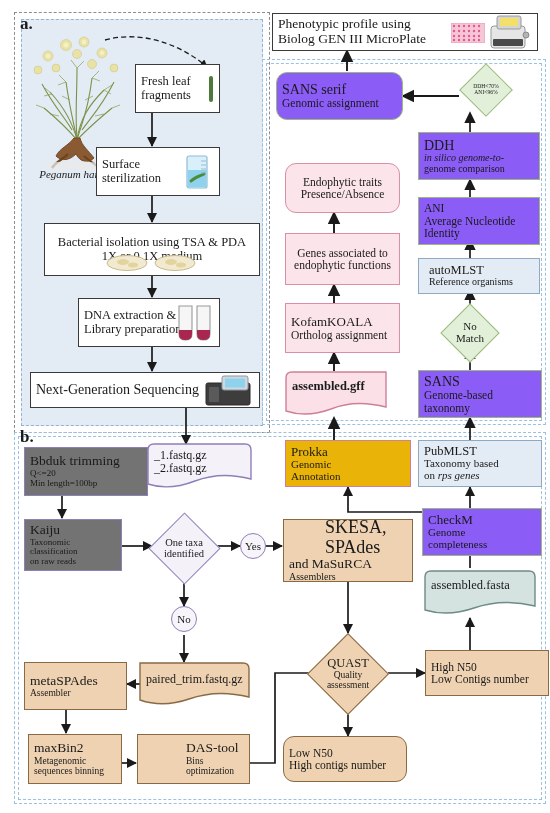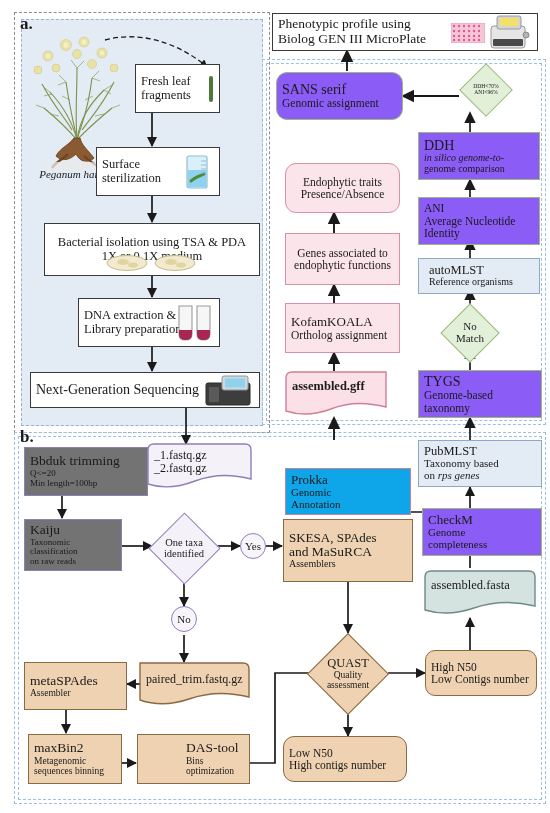--- a/index.html
+++ b/index.html
@@ -19,21 +19,21 @@
         display:flex;flex-direction:column;justify-content:center;
         padding:2px 5px;line-height:1.08;}
   .node .t1{font-size:12.5px;}
   .node .t2{font-size:10px;}
   .node .t3{font-size:8.5px;}
   .ital{font-style:italic;}
 
   .white{background:#ffffff;border-color:#3a3a3a;border-width:1.6px;}
   .green{background:#8b5cf6;border-color:#9ab97a;}
   .pink{background:#fbe4ea;border-color:#d98fa5;}
-  .pink2{background:#0ea5e9;border-color:#cf7f98;margin-top:28px;}
+  .pink2{background:#eab308;border-color:#cf7f98;}
   .lav{background:#737373;border-color:#8f7fb8;}
   .blue{background:#e3ebf4;border-color:#8fa8c4;}
   .tan{background:#eed2b2;border-color:#8a6a44;}
 
   .rnd{border-radius:11px;}
 
   
   .dia{position:absolute;box-sizing:border-box;}
   .dia .inner{position:absolute;inset:0;transform:rotate(45deg);
               box-sizing:border-box;border:1.3px solid #9ab97a;background:#e2efd9;}
@@ -339,21 +339,21 @@
 
   <div class="dia" style="left:440px;top:303px;width:60px;height:60px;">
     <div class="inner" style="left:9px;top:9px;right:9px;bottom:9px;"></div>
     <div class="lbl">
       <span class="t2" style="font-size:11px;">No</span>
       <span class="t2" style="font-size:11px;text-align:center;">Match</span>
     </div>
   </div>
 
   <div class="node green" style="left:418px;top:370px;width:124px;height:48px;">
-    <div class="t1" style="font-size:14px;">TYGS</div>
+    <div class="t1" style="font-size:14px;">SANS</div>
     <div class="t2" style="font-size:11.5px;">Genome-based</div>
     <div class="t2" style="font-size:11.5px;">taxonomy</div>
   </div>
 
   <div class="node blue" style="left:418px;top:440px;width:124px;height:47px;">
     <div class="t1">PubMLST</div>
     <div class="t2" style="font-size:11px;">Taxonomy based</div>
     <div class="t2" style="font-size:11px;">
       <span>on </span><span class="ital">rps</span><span class="ital"> genes</span>
     </div>
@@ -431,21 +431,21 @@
   </div>
 
   <div class="circ" style="left:240px;top:533px;width:26px;height:26px;">
     <span>Yes</span>
   </div>
   <div class="circ" style="left:171px;top:606px;width:26px;height:26px;">
     <span>No</span>
   </div>
 
   <div class="node tan" style="left:283px;top:519px;width:130px;height:63px;">
-    <div class="t1" style="font-size:13px;">SKESA, SPAdes</div>
+    <div class="t1" style="font-size:18px;margin-left:36px;">SKESA, SPAdes</div>
     <div class="t1" style="font-size:13.5px;">and MaSuRCA</div>
     <div class="t3" style="font-size:10px;">Assemblers</div>
   </div>
 
   <div class="doc" style="left:139px;top:662px;width:111px;height:46px;">
     <svg viewBox="0 0 111 46" preserveAspectRatio="none">
       <path d="M1,1 H104 Q110,1 110,7 V35 Q78,27 50,37 Q24,46 1,38 Z" fill="#eed2b2" stroke="#8a6a44" stroke-width="1.4"></path>
     </svg>
     <span style="margin-top:4px;font-size:12px;">paired_trim.fastq.gz</span>
   </div>
@@ -468,21 +468,21 @@
 
   <div class="dia tand" style="left:307px;top:633px;width:82px;height:82px;">
     <div class="inner" style="left:12px;top:12px;right:12px;bottom:12px;"></div>
     <div class="lbl">
       <span class="t1" style="font-size:12.5px;">QUAST</span>
       <span class="t3" style="font-size:9.5px;">Quality</span>
       <span class="t3" style="font-size:9.5px;">assessment</span>
     </div>
   </div>
 
-  <div class="node tan" style="left:425px;top:650px;width:112px;height:46px;border-radius:10px;">
+  <div class="node tan" style="left:425px;top:650px;width:124px;height:46px;">
     <div class="t2" style="font-size:11.5px;">High N50</div>
     <div class="t2" style="font-size:11.5px;">Low Contigs number</div>
   </div>
 
   <div class="node tan rnd" style="left:283px;top:736px;width:124px;height:46px;">
     <div class="t2" style="font-size:11.5px;">Low N50</div>
     <div class="t2" style="font-size:11.5px;">High contigs number</div>
   </div>
 
 </div>

